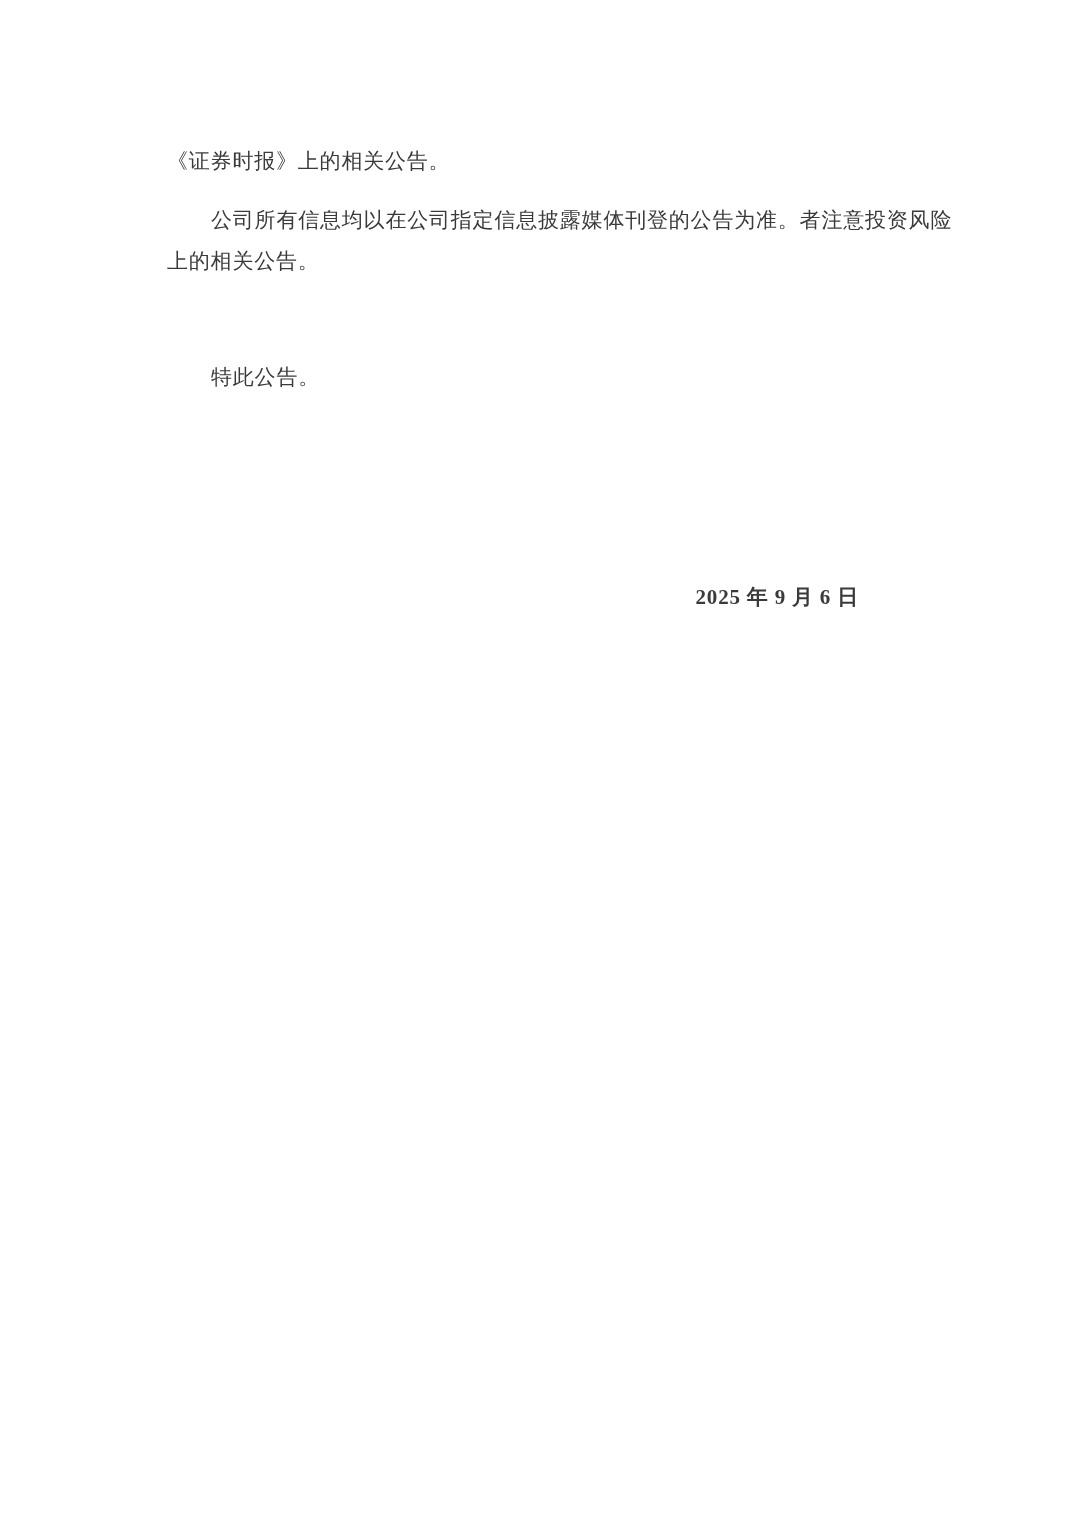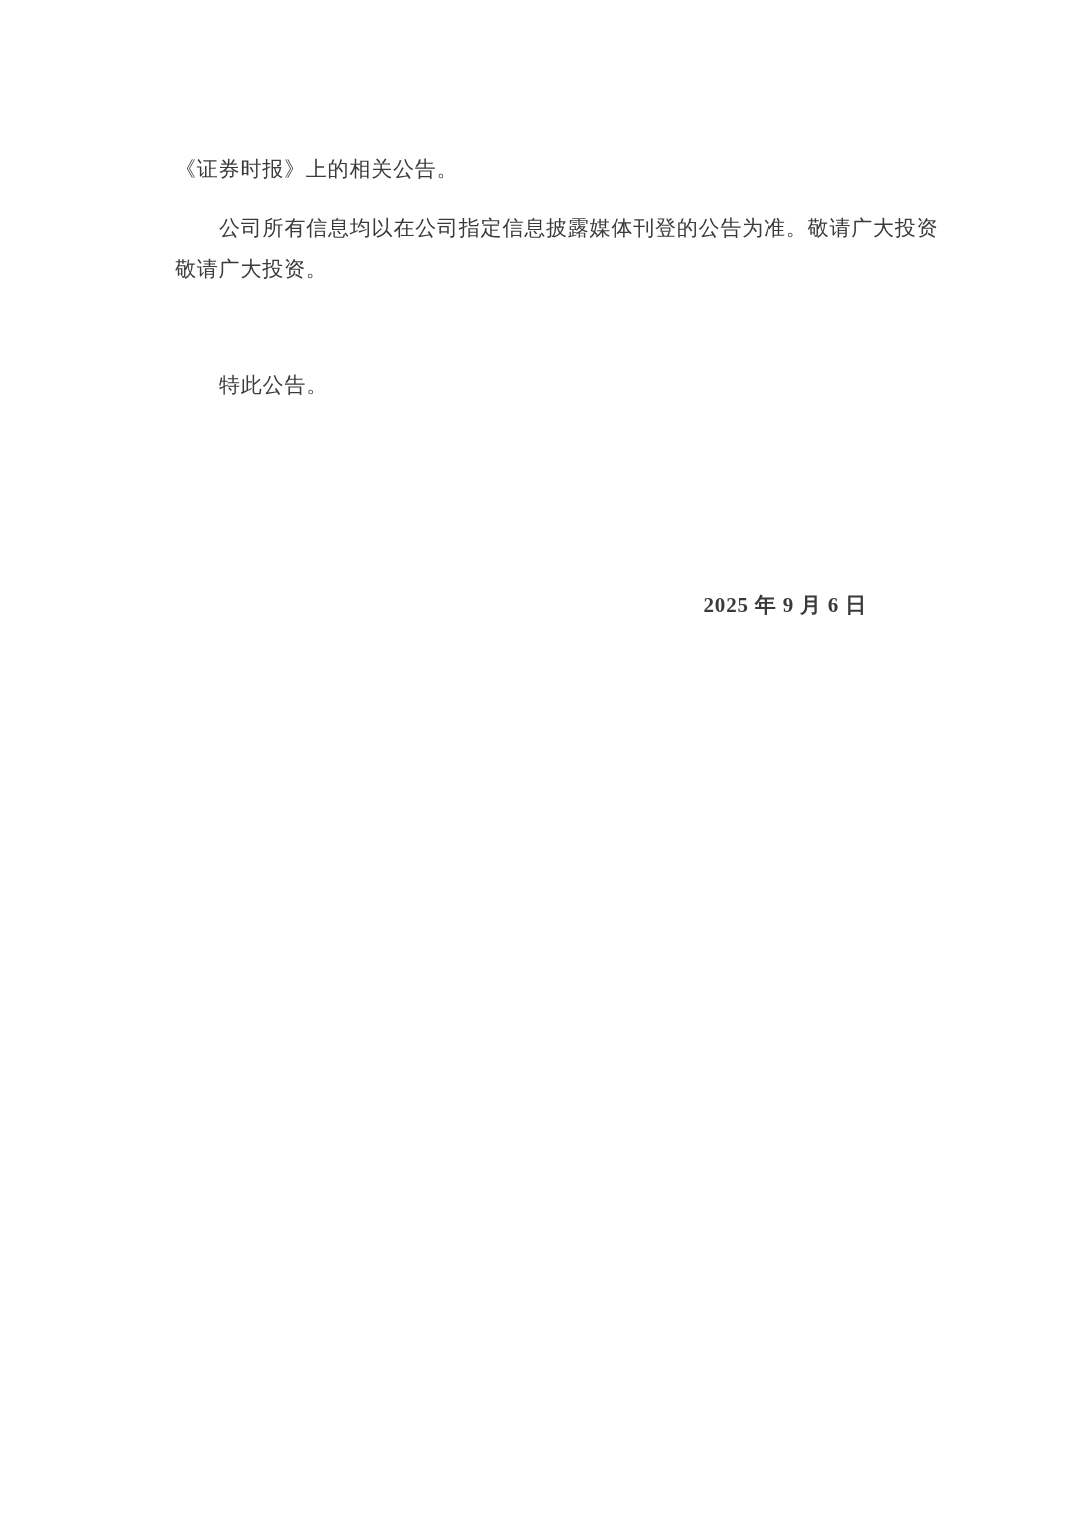--- a/index.html
+++ b/index.html
@@ -13,21 +13,21 @@
     height: 1528px;
     background: #ffffff;
     font-family: "Liberation Serif", "DejaVu Serif", serif;
     color: #3a3a3a;
     font-size: 21px;
     letter-spacing: 0.8px;
     overflow: hidden;
   }
   .line {
     position: absolute;
-    margin: 12px;
+    margin: 4px;
     white-space: nowrap;
     line-height: 41px;
   }
   .continuation-line {
     left: 163px;
     top: 137px;
   }
   .disclaimer-line1 {
     left: 207px;   
     top: 196px;
@@ -56,22 +56,22 @@
     font-weight: bold;
   }
 </style>
 </head>
 <body>
 
 <div class="page">
 
   <p class="line continuation-line">《证券时报》上的相关公告。</p>
 
-  <p class="line disclaimer-line1">公司所有信息均以在公司指定信息披露媒体刊登的公告为准。敬请广大投资</p>
+  <p class="line disclaimer-line1">公司所有信息均以在公司指定信息披露媒体刊登的公告为准。者注意投资风险</p>
 
-  <p class="line disclaimer-line2">敬请广大投资。</p>
+  <p class="line disclaimer-line2">上的相关公告。</p>
 
   <p class="line closing-line">特此公告。</p>
 
 
   <p class="line date-line">2025 年 9 月 6 日</p>
 
 </div>
 
 </body></html>

